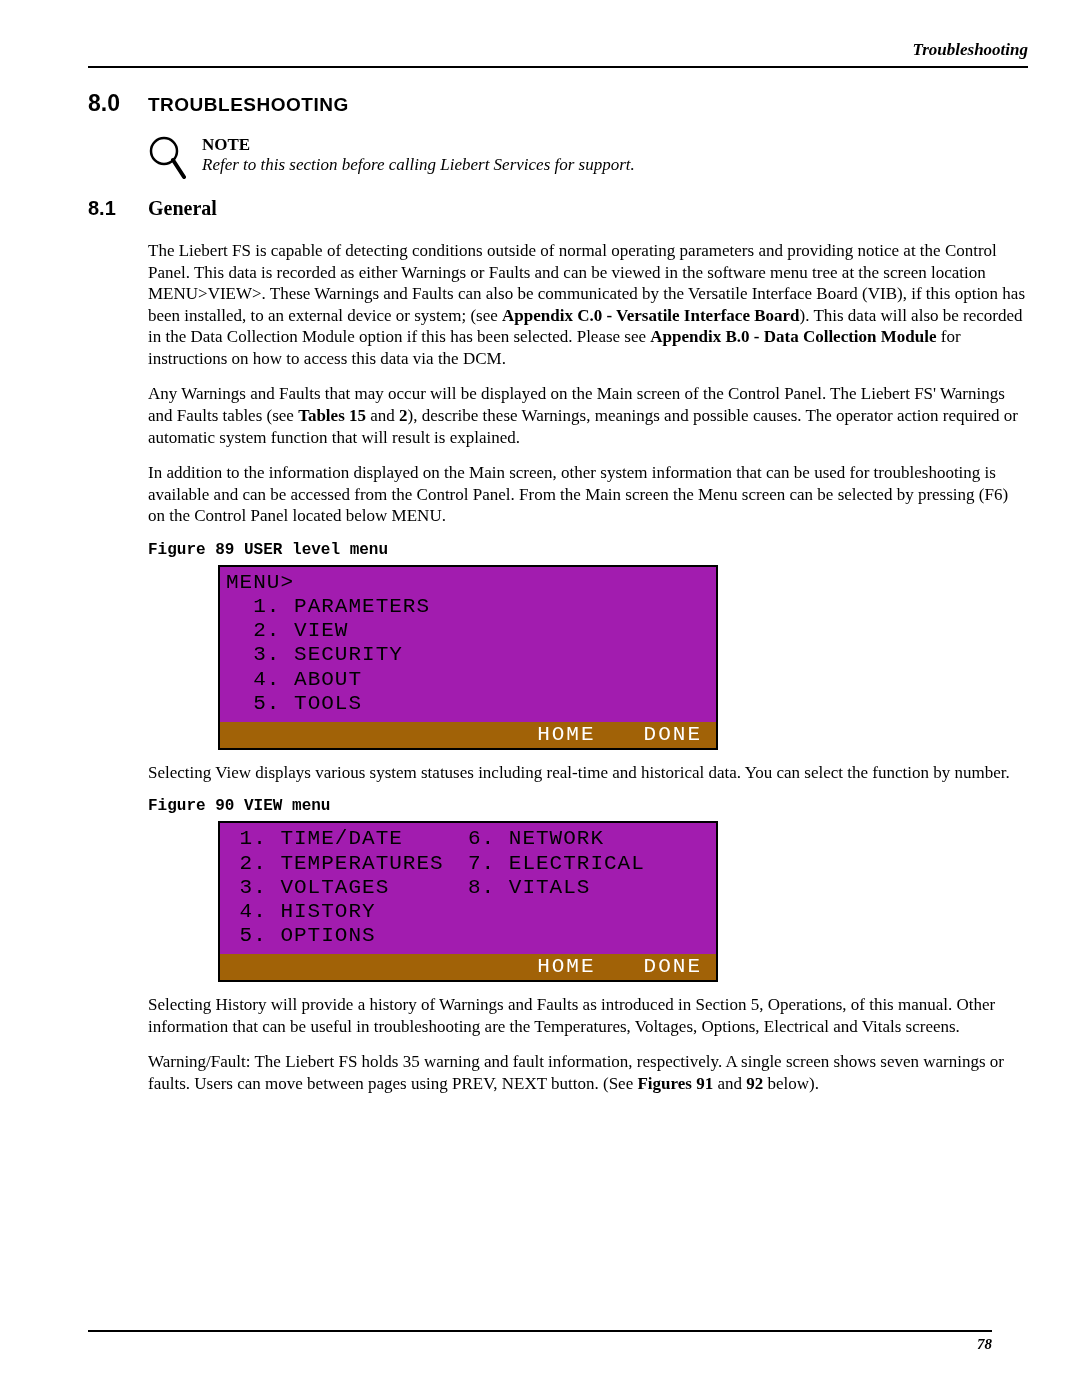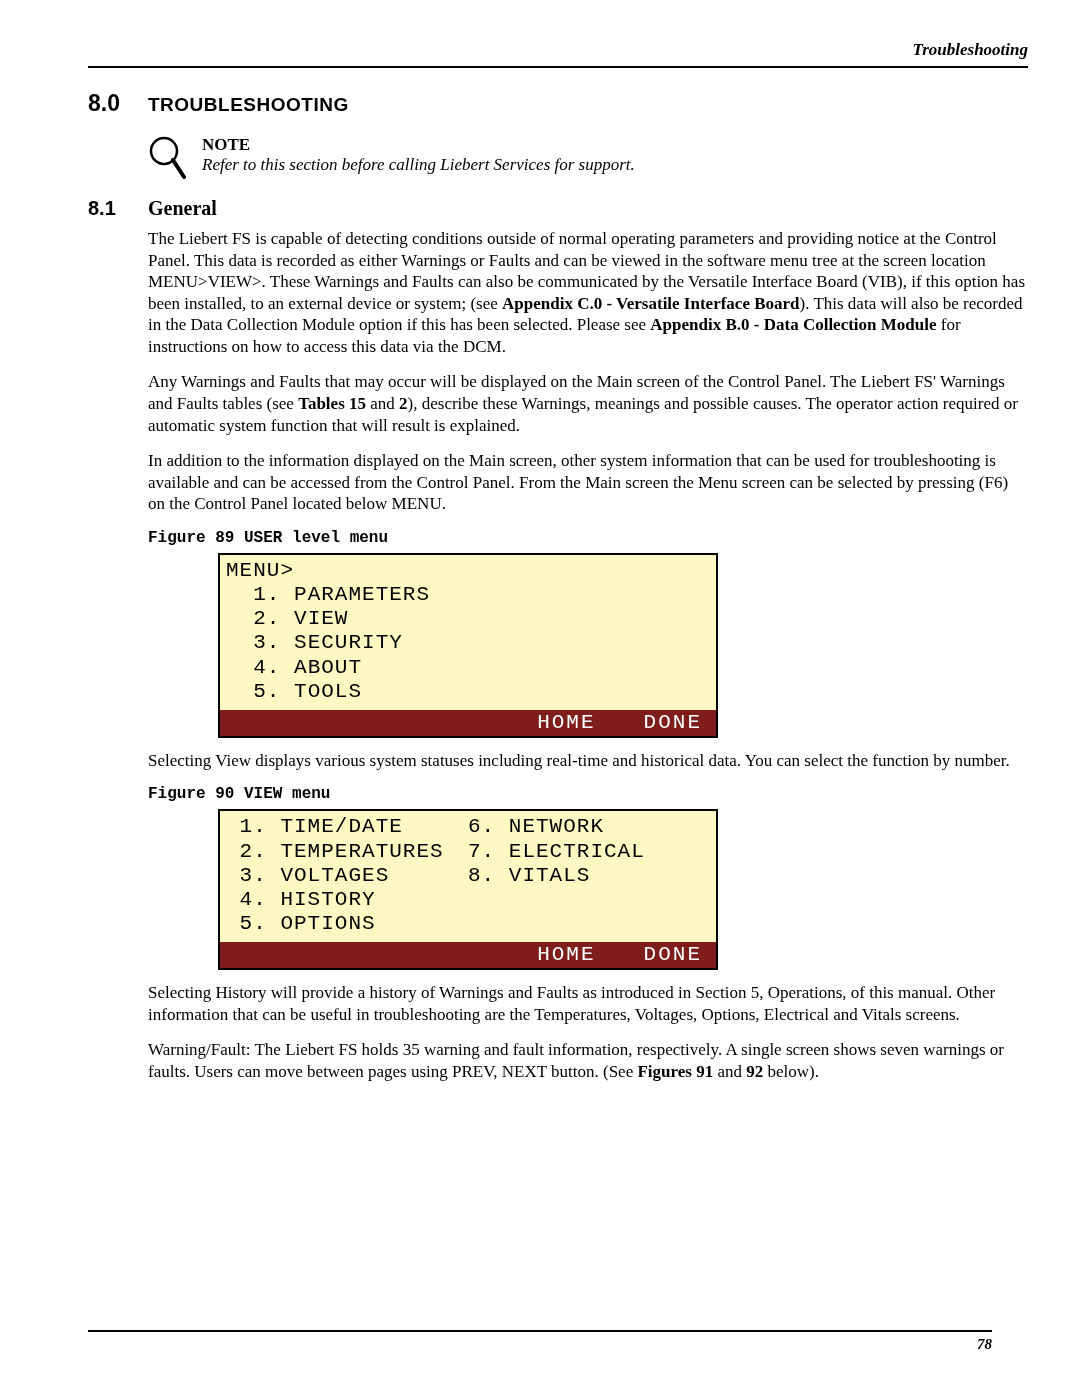--- a/index.html
+++ b/index.html
@@ -62,21 +62,21 @@
     font-size: 17px;
   }
   .note-text .note-body {
     font-family: "Century Schoolbook", Georgia, serif;
     font-style: italic;
     font-size: 17px;
   }
   .sec-81-row {
     display: flex;
     align-items: baseline;
-    margin-bottom: 8px;
+    margin-bottom: 20px;
   }
   .sec-81-num {
     font-family: Arial, Helvetica, sans-serif;
     font-weight: bold;
     font-size: 20px;
     width: 60px;
   }
   .sec-81-title {
     font-family: Liberation Serif, serif;
     font-weight: bold;
@@ -100,34 +100,34 @@
   }
   .lcd-wrap {
     margin-left: 130px;
     width: 500px;
     border: 2px solid #000;
     box-sizing: border-box;
     font-family: "Courier New", monospace;
     margin-bottom: 12px;
   }
   .lcd-top {
-    background: #fef9c3;
+    background: #a21caf;
     padding: 4px 6px 6px 6px;
     font-size: 21px;
     line-height: 1.15;
     letter-spacing: 1px;
     min-height: 120px;
   }
   .lcd-row { white-space: pre; }
   .lcd-two-col {
     display: flex;
   }
   .lcd-col { flex: 1; }
   .lcd-bottom {
-    background: #7f1d1d;
+    background: #a16207;
     color: #fff;
     display: flex;
     justify-content: flex-end;
     gap: 48px;
     padding: 1px 14px 2px 14px;
     font-size: 21px;
     letter-spacing: 2px;
   }
   .footer-area {
     position: absolute;

